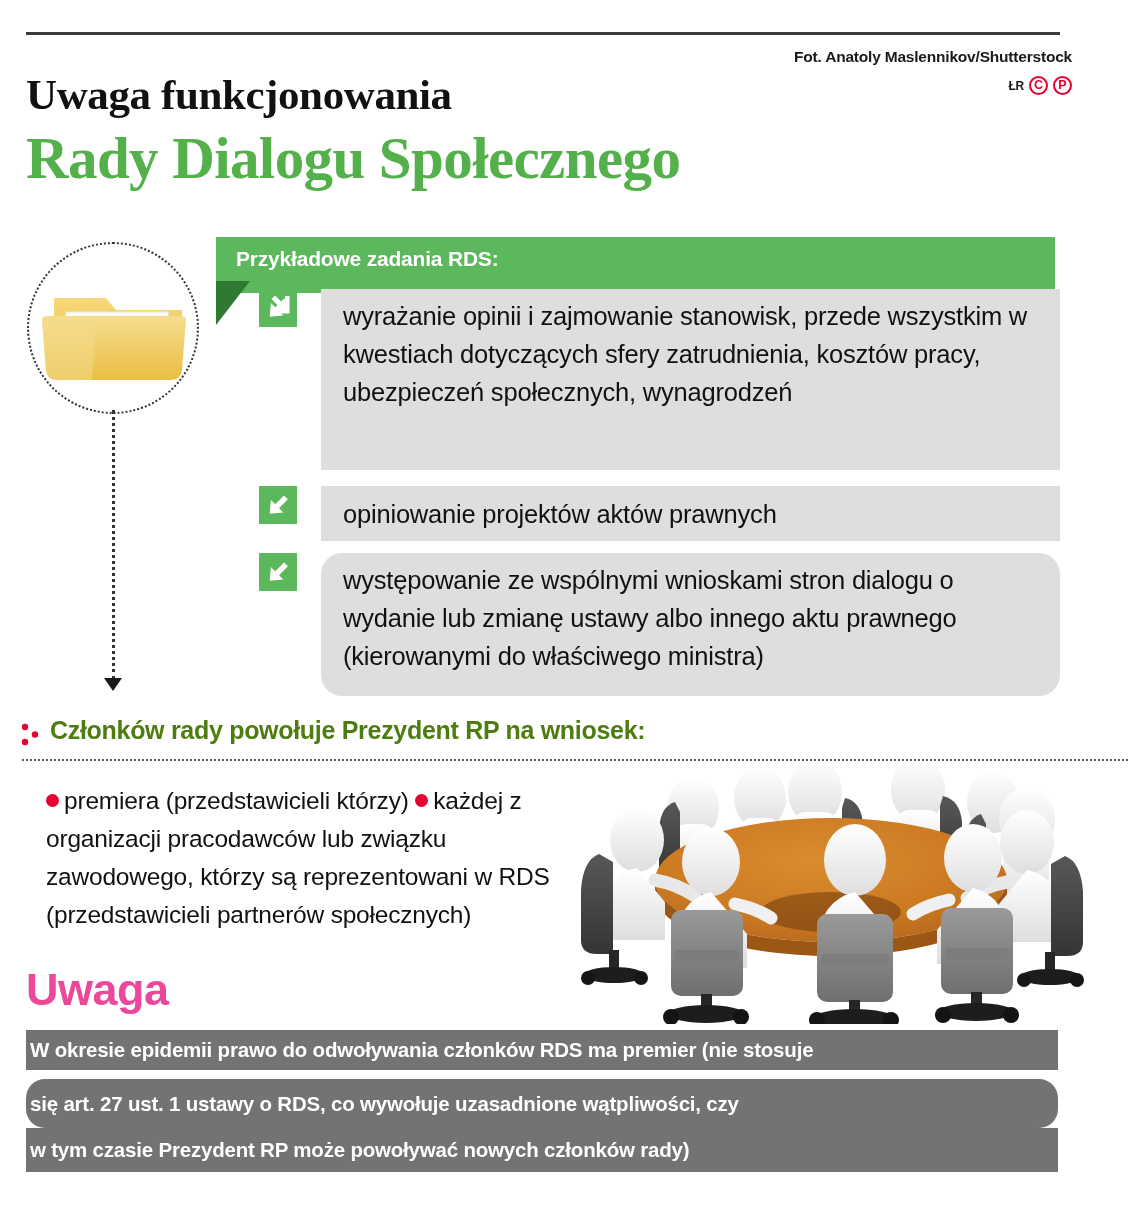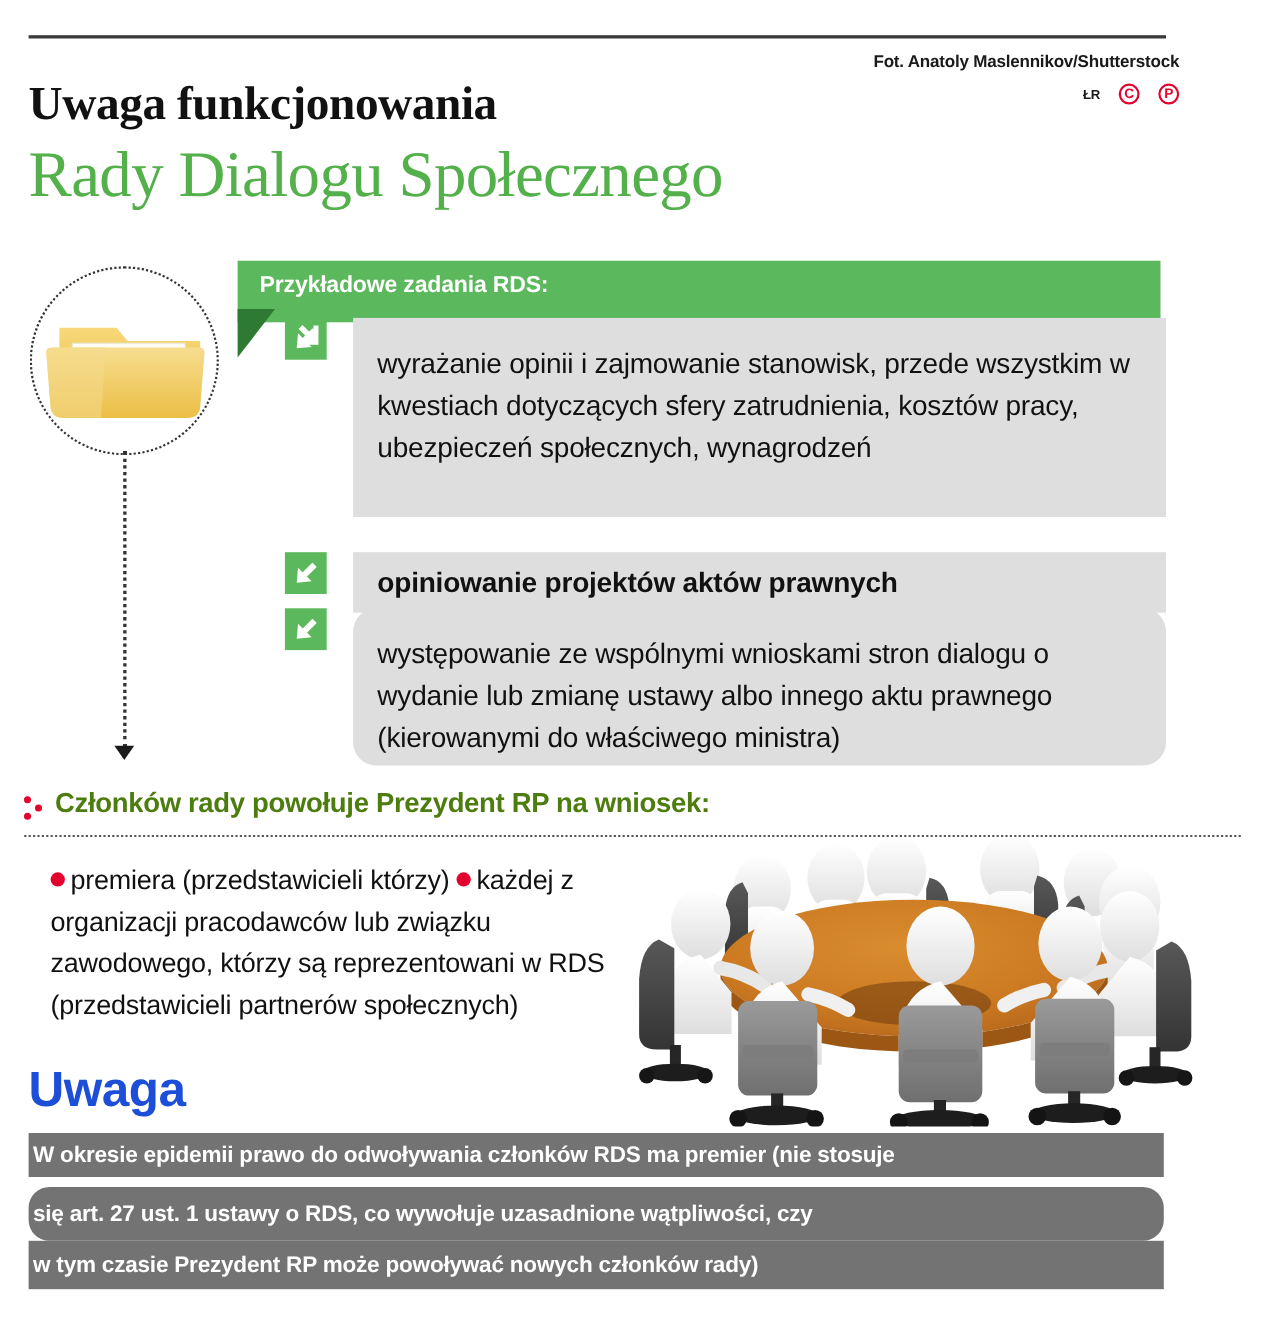--- a/index.html
+++ b/index.html
@@ -36,21 +36,21 @@
     letter-spacing: -0.2px;
     white-space: nowrap;
     font-family: "Liberation Sans", sans-serif;
   }
   .logo-row {
     position: absolute;
     right: 76px;
     top: 76px;
     display: flex;
     align-items: center;
-    gap: 17px;
+    gap: 5px;
     padding-left: 31px;
   }
   .logo-lr {
     font-size: 12px;
     font-weight: bold;
     color: #1a1a1a;
     letter-spacing: -0.3px;
   }
   .logo-circ {
     width: 19px;
@@ -77,21 +77,21 @@
     font-size: 43px;
     color: #111111;
     letter-spacing: -0.4px;
     white-space: nowrap;
   }
   .title-2 {
     position: absolute;
     left: 26px;
     top: 124px;
     font-family: "Liberation Serif", serif;
-    font-weight: normal;
+    font-weight: bold;
     font-size: 59px;
     color: #53b04a;
     letter-spacing: -0.6px;
     white-space: nowrap;
   }
 
   
   .folder-circle {
     position: absolute;
     left: 27px;
@@ -168,32 +168,32 @@
     height: 38px;
     background: #5cb85c;
     flex: 0 0 38px;
     position: relative;
   }
   .task-arrow svg { display: block; }
   .task-box {
     background: #dedede;
     margin-left: 24px;
     box-sizing: border-box;
-    padding: 23px 18px 14px 22px;
+    padding: 8px 18px 14px 22px;
   }
   .task-text {
     font-size: 25.5px;
     line-height: 38px;
     color: #111111;
     letter-spacing: -0.2px;
   }
 
   #task-row-0 { left: 259px; top: 289px; }
   #task-row-0 .task-box { width: 739px; height: 181px; }
-  #task-row-1 { left: 259px; top: 502px; font-weight: bold; }
+  #task-row-1 { left: 259px; top: 486px; }
   #task-row-1 .task-box { width: 739px; height: 55px; padding-top: 9px; }
   #task-row-2 { left: 259px; top: 553px; }
   #task-row-2 .task-box { width: 739px; height: 143px; border-radius: 21px; }
 
   
   .members-heading {
     position: absolute;
     left: 50px;
     top: 716px;
     font-size: 25px;
@@ -246,21 +246,21 @@
     height: 262px;
   }
 
   
   .uwaga {
     position: absolute;
     left: 26px;
     top: 964px;
     font-size: 45px;
     font-weight: bold;
-    color: #1d4ed8;
+    color: #ec4899;
     letter-spacing: -0.5px;
   }
   .red-banner {
     position: absolute;
     left: 26px;
     width: 1032px;
     background: #737373;
     color: #ffffff;
     font-size: 20.5px;
     font-weight: bold;

